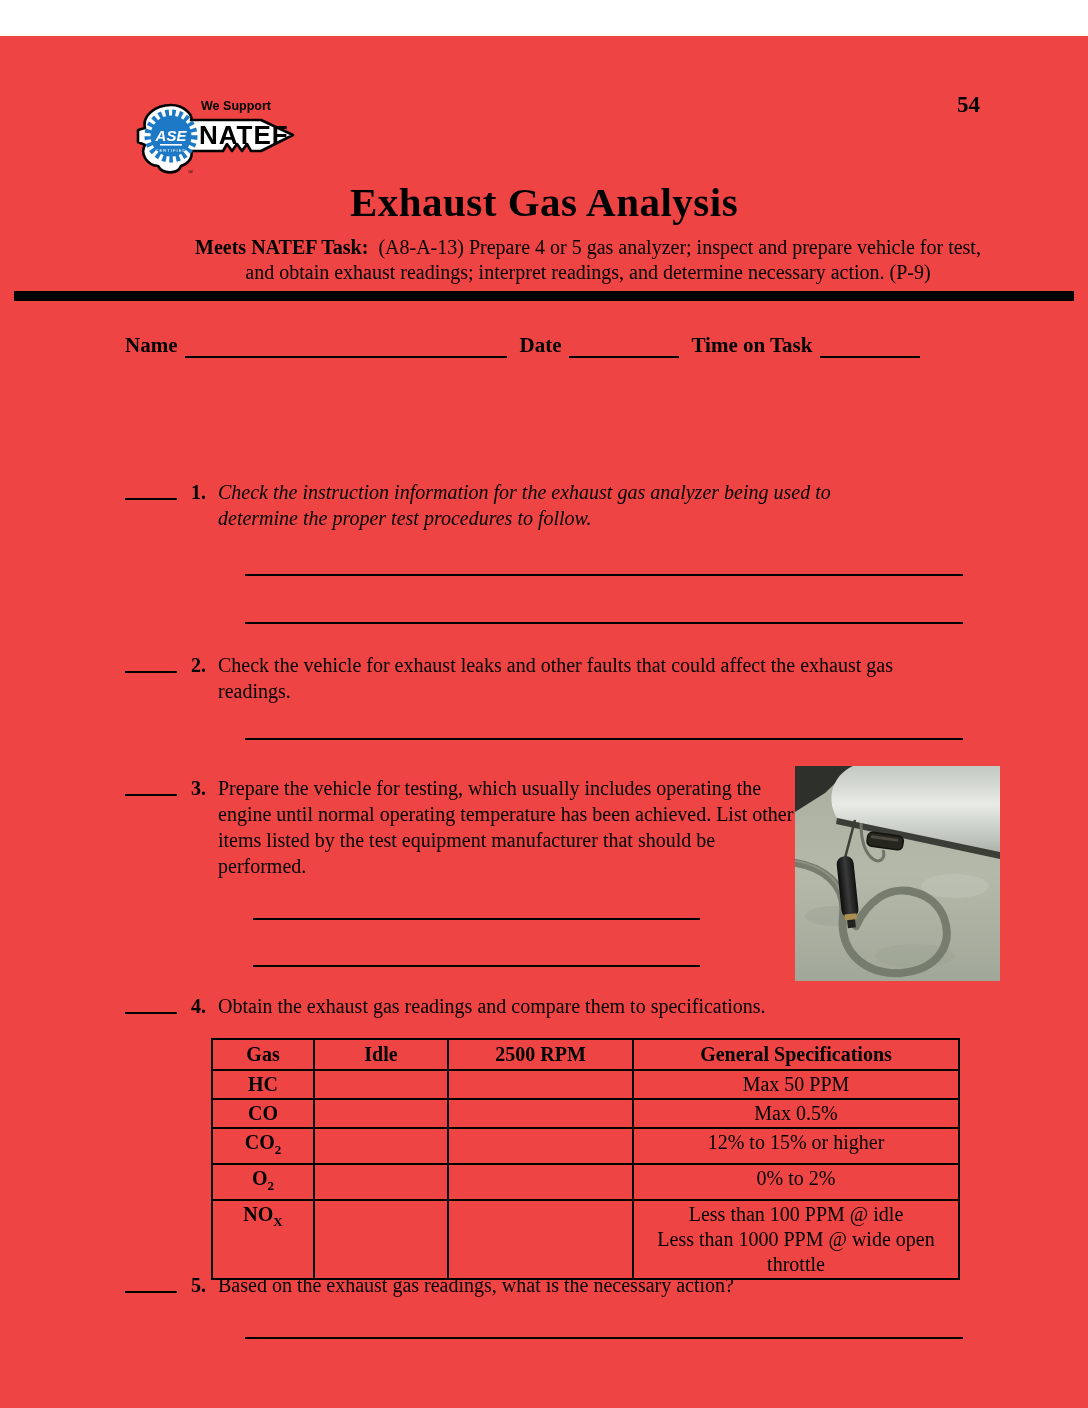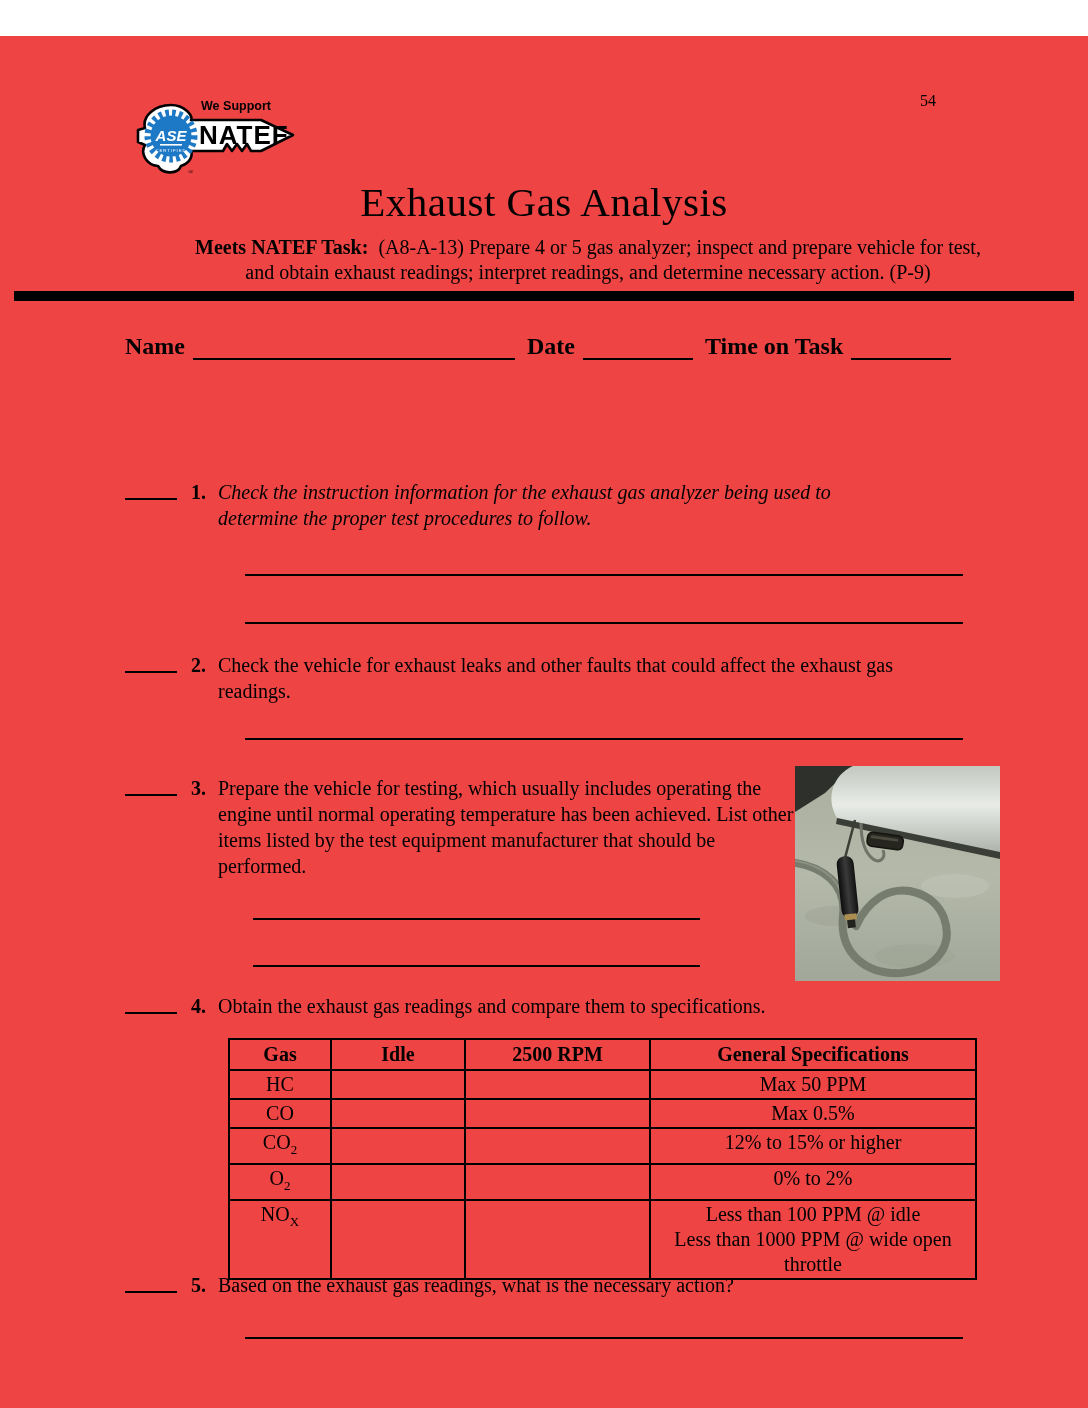--- a/index.html
+++ b/index.html
@@ -2,54 +2,54 @@
 <html><head>
 <meta charset="utf-8">
 <style>
   html,body{margin:0;padding:0;background:#fff;}
   .page{
     position:relative;width:1088px;height:1408px;background:#ef4444;
     font-family:"Liberation Serif", serif;color:#000;overflow:hidden;margin-top:36px;
   }
   
   .logo{position:absolute;left:133px;top:55px;width:168px;height:88px;}
-  .pagenum{position:absolute;left:920px;top:56px;width:60px;text-align:left;
-    font-size:16px;font-weight:normal;}
+  .pagenum{position:absolute;left:920px;top:56px;width:60px;text-align:right;
+    font-size:23px;font-weight:bold;}
   .title{position:absolute;left:0;top:142px;width:100%;text-align:center;
-    font-size:41px;font-weight:normal;letter-spacing:.5px;}
+    font-size:41px;font-weight:bold;letter-spacing:.5px;}
   .subtitle{position:absolute;left:0;top:199px;width:100%;text-align:center;
     font-size:20px;line-height:25px;padding-left:44px;}
   .subtitle .lbl{font-weight:bold;}
   .rule{position:absolute;left:14px;top:255px;width:1060px;height:10px;background:#000;}
 
   
-  .formrow{position:absolute;left:125px;width:860px;font-size:24px;font-weight:bold;
+  .formrow{position:absolute;left:125px;width:860px;font-size:21px;font-weight:bold;
     white-space:nowrap;}
   .formrow .fill{display:inline-block;border-bottom:2px solid #000;height:20px;
     vertical-align:bottom;margin:0 12px 0 8px;}
   .formrow .fill:last-child{margin-right:0;}
   .evalnum{display:inline-block;margin-left:26px;font-weight:bold;}
 
   
   .task{position:absolute;font-size:20px;line-height:26px;}
   .task .blank{position:absolute;left:0;top:19px;width:52px;border-bottom:2px solid #000;}
   .task .tnum{position:absolute;left:66px;top:0;font-weight:bold;}
   .task .ttext{margin-left:93px;}
   .ansline{position:absolute;border-bottom:2px solid #000;height:0;}
 
   
   .photo{position:absolute;left:795px;top:730px;width:205px;height:215px;}
 
   
-  .gastable{position:absolute;left:228px;top:1002px;border-collapse:collapse;
+  .gastable{position:absolute;left:211px;top:1002px;border-collapse:collapse;
     font-size:20px;}
   .gastable th,.gastable td{border:2px solid #000;padding:1px 8px;line-height:25px;
     vertical-align:top;}
   .gastable th{font-weight:bold;text-align:center;line-height:27px;}
-  .col-gas{width:84px;text-align:center;}
+  .col-gas{width:84px;text-align:center;font-weight:bold;}
   .col-idle{width:116px;}
   .col-rpm{width:167px;text-align:center;}
   .col-spec{width:308px;text-align:left;}
   td.col-spec{text-align:center;}
   sub{font-size:13px;}
 </style>
 </head>
 <body>
 
 <div class="page">

